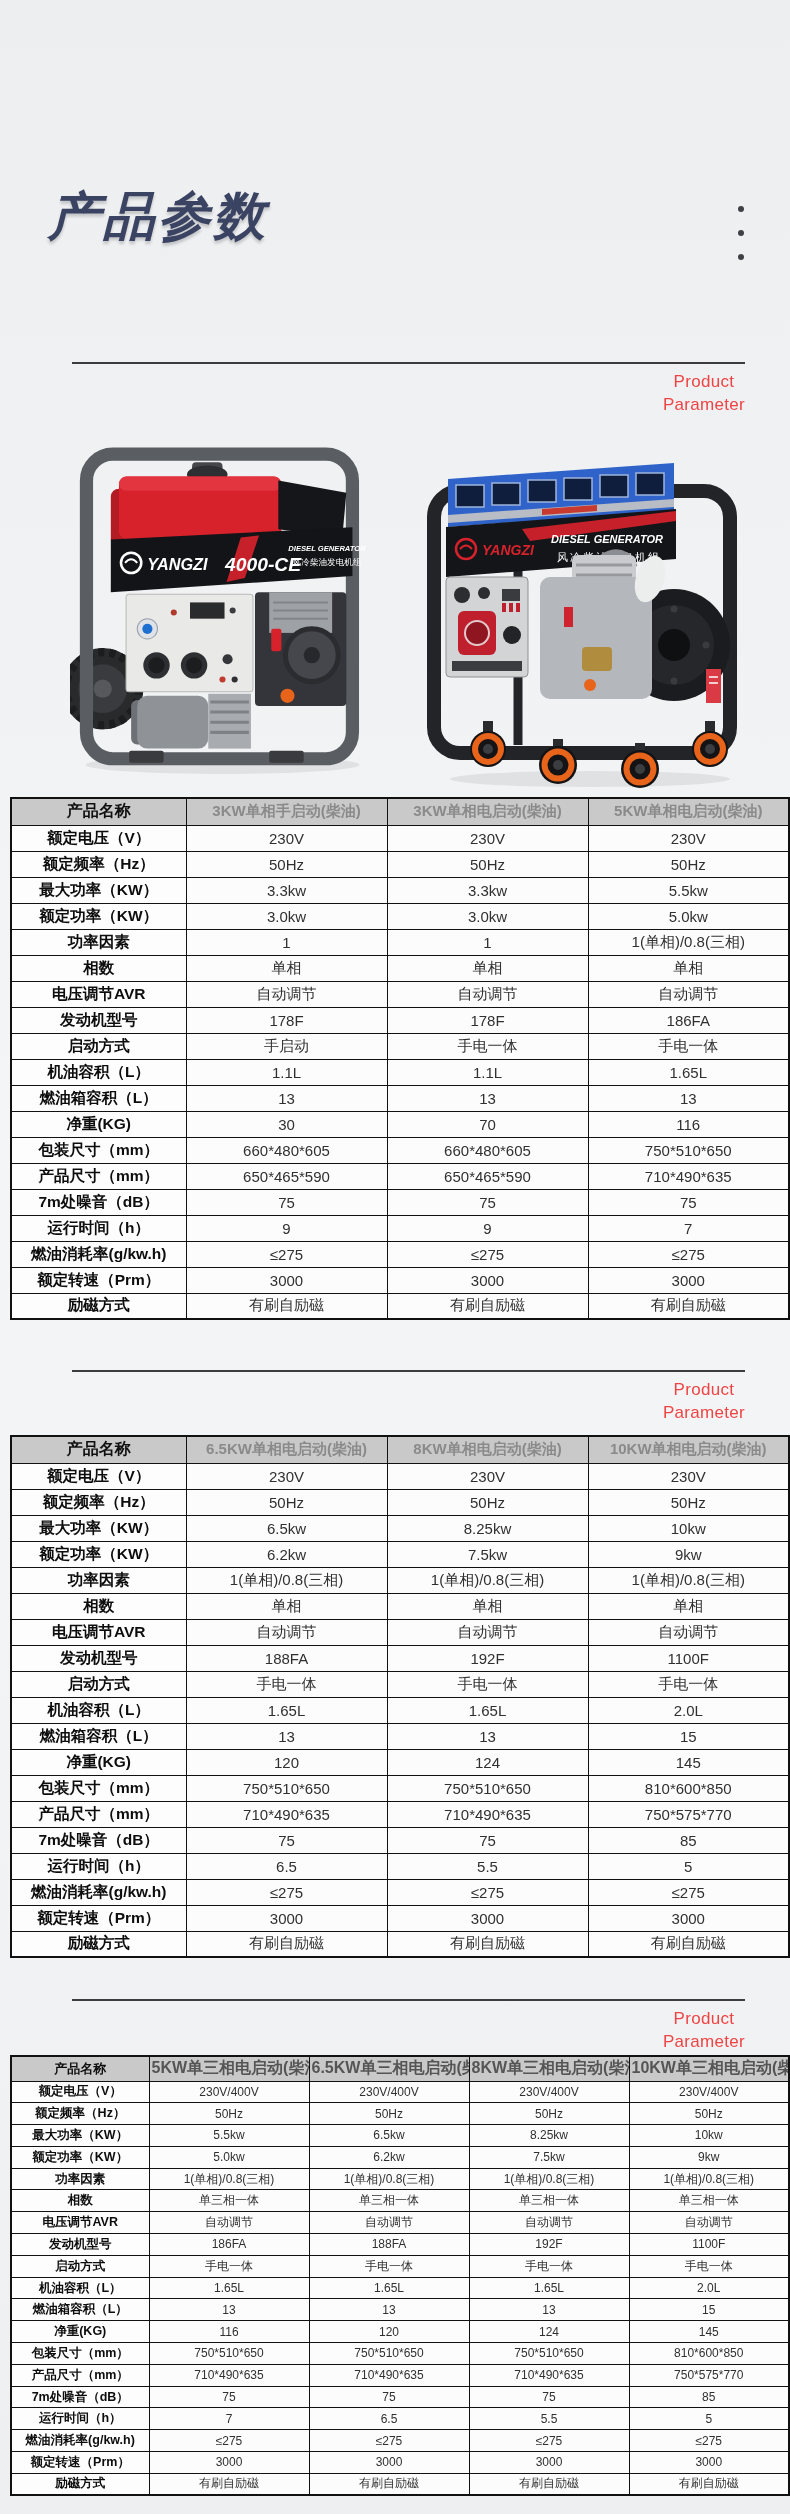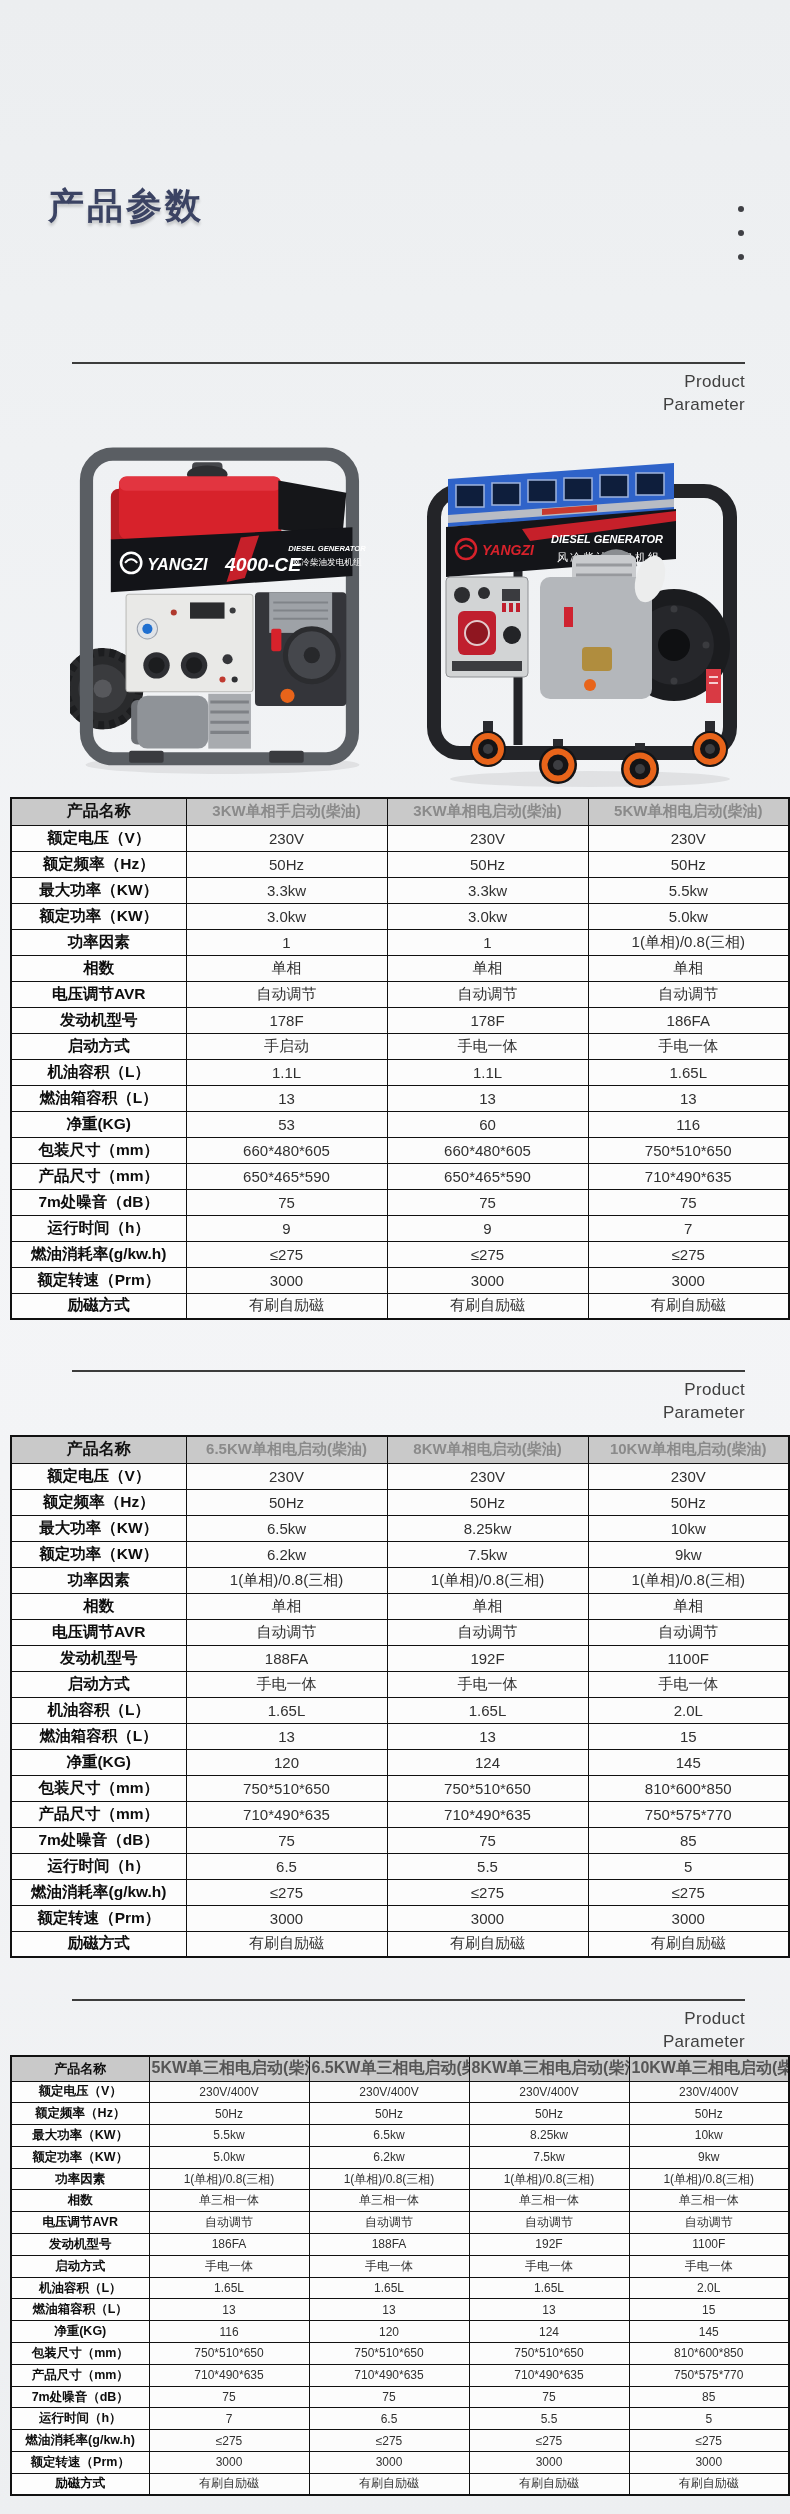--- a/index.html
+++ b/index.html
@@ -4,30 +4,31 @@
 <style>
   html,body{margin:0;padding:0;}
   body{
     width:790px;height:2514px;position:relative;overflow:hidden;
     background:linear-gradient(180deg,#eceef0 0%,#eff1f3 18%,#f4f5f7 45%,#f2f3f5 72%,#edeff1 100%);
     font-family:"Liberation Sans",sans-serif;
   }
   
   .page-title{
     position:absolute;left:48px;top:182px;
-    font-size:36px;font-weight:900;letter-spacing:3px;color:#3b4363;
+    font-size:52px;font-weight:900;letter-spacing:3px;color:#3b4363;
     text-shadow:0 3px 3px rgba(0,0,0,.18);
+    font-style:italic;
   }
   .kebab{position:absolute;right:44px;top:206px;width:10px;cursor:pointer;}
   .kebab i{display:block;width:6px;height:6px;border-radius:50%;background:#3f4045;margin:0 auto 18px;}
   
   .divider{position:absolute;left:72px;width:673px;height:2px;background:#3c3c3c;}
   .pp{
-    position:absolute;right:45px;text-align:right;
-    font-size:17px;line-height:23px;color:#404040;letter-spacing:.3px;
+    position:absolute;right:45px;text-align:center;
+    font-size:17px;line-height:23px;color:#ef4444;letter-spacing:.3px;
   }
   
   .img-wrap{position:absolute;}
   .img-left{left:70px;top:440px;}
   .img-right{left:422px;top:448px;}
   
   .tbl{position:absolute;left:10px;width:780px;}
   table{border-collapse:collapse;width:100%;table-layout:fixed;background:#fbfbfb;border:2.5px solid #111;}
   th,td{border:1.5px solid #111;text-align:center;vertical-align:middle;white-space:nowrap;overflow:hidden;padding:0 2px;}
   thead th{background:#c9c9c9;}
@@ -282,22 +283,22 @@
           <td>1.65L</td>
         </tr>
         <tr>
           <th>燃油箱容积（L）</th>
           <td>13</td>
           <td>13</td>
           <td>13</td>
         </tr>
         <tr>
           <th>净重(KG)</th>
-          <td>53</td>
-          <td>60</td>
+          <td>30</td>
+          <td>70</td>
           <td>116</td>
         </tr>
         <tr>
           <th>包装尺寸（mm）</th>
           <td>660*480*605</td>
           <td>660*480*605</td>
           <td>750*510*650</td>
         </tr>
         <tr>
           <th>产品尺寸（mm）</th>

